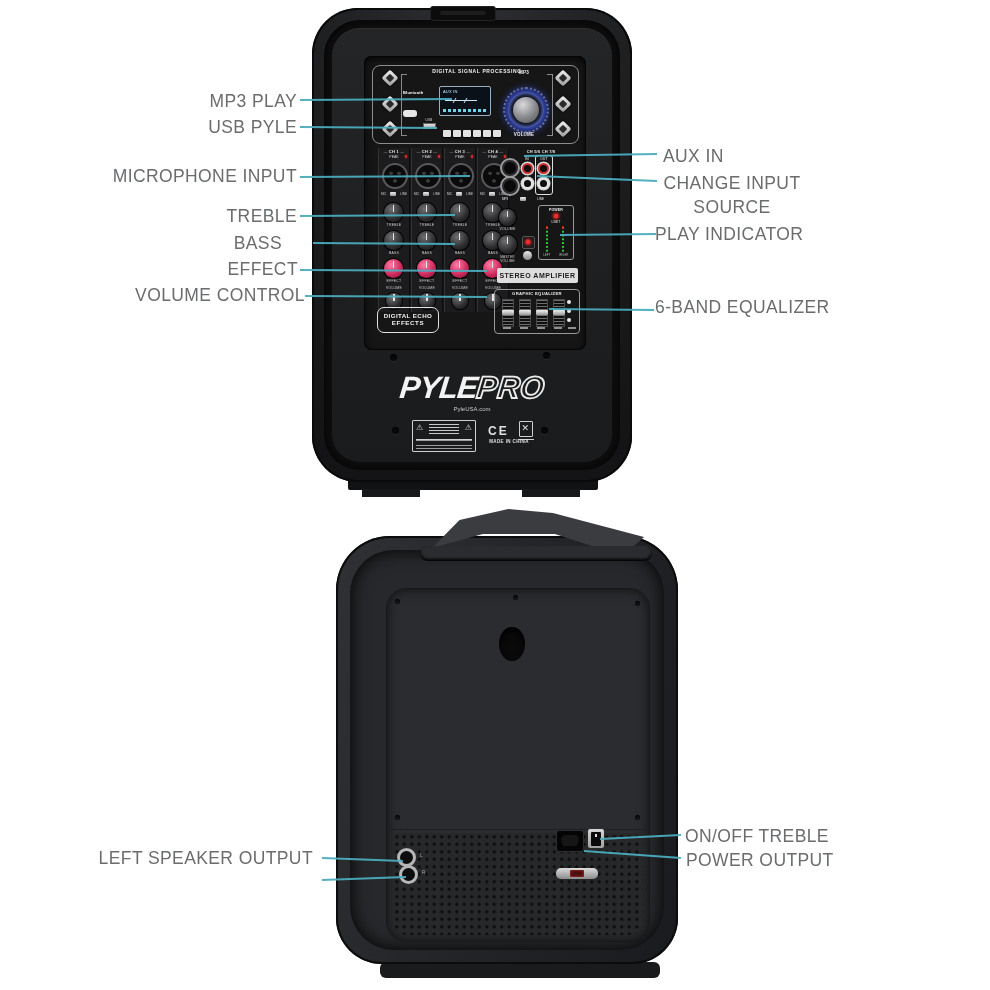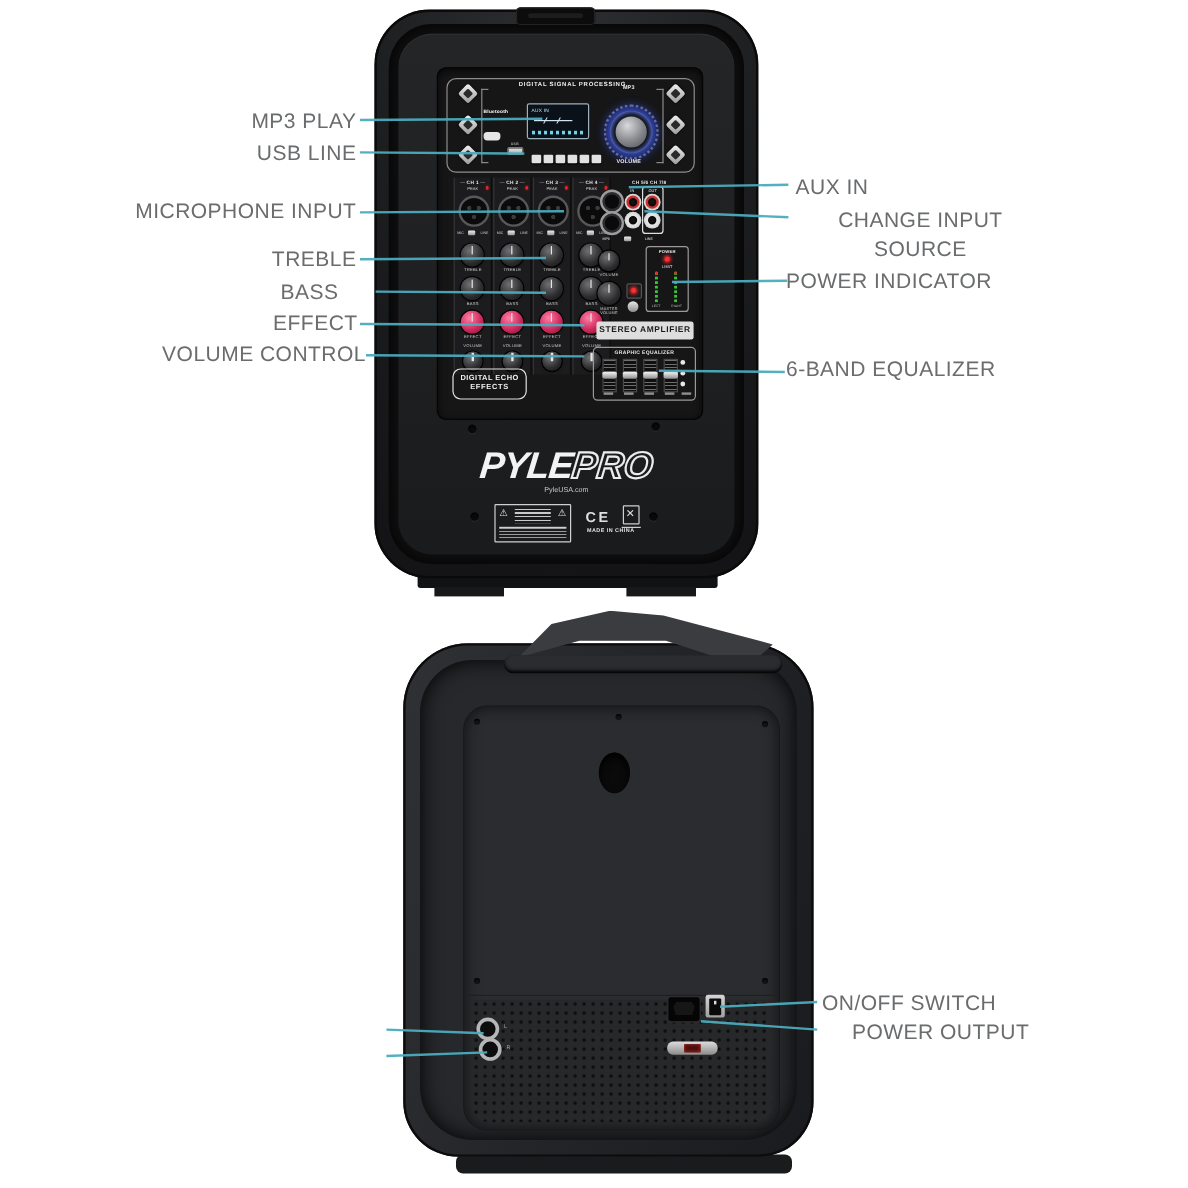--- a/index.html
+++ b/index.html
@@ -1,21 +1,21 @@
 <!DOCTYPE html>
 <html><head>
 <meta charset="utf-8">
 <style>
   html,body{margin:0;padding:0;background:#fff;}
   #stage{position:relative;width:990px;height:990px;background:#ffffff;overflow:hidden;
          font-family:"Liberation Sans",sans-serif;}
   
   .lbl{position:absolute;font-size:17.5px;color:#6a6c6e;letter-spacing:.4px;white-space:nowrap;z-index:11;}
   .lbl.r{text-align:right;}
-  .lbl.c{text-align:center;white-space:normal;line-height:24px;margin-left:35px;}
+  .lbl.c{text-align:center;white-space:normal;line-height:24px;}
   
   .abs{position:absolute;}
   .tt{position:absolute;color:#c9c9c9;text-align:center;letter-spacing:.2px;}
   .screw{position:absolute;width:7px;height:7px;border-radius:50%;background:#0a0a0a;
          box-shadow:inset 0 1px 2px #000, 0 1px 0 rgba(255,255,255,.06);}
   
   #front{position:absolute;left:312px;top:8px;width:320px;height:474px;border-radius:46px;
          background:radial-gradient(120% 100% at 50% 0%, #2d2e31 0%, #1d1e20 45%, #141416 100%);
          box-shadow:inset 0 0 0 2px #0a0a0a;z-index:1;}
   #front .bezel{position:absolute;left:12px;top:12px;right:12px;bottom:12px;border-radius:36px;
@@ -451,26 +451,27 @@
       <line x1="560" y1="235" x2="656" y2="234"></line>
       <line x1="549" y1="309" x2="654" y2="310"></line>
       <line x1="322" y1="858" x2="403" y2="861"></line>
       <line x1="322" y1="880" x2="406" y2="877"></line>
       <line x1="600" y1="839" x2="681" y2="835"></line>
       <line x1="584" y1="851" x2="681" y2="858"></line>
     </g>
   </svg>
 
   <div class="lbl r" style="right:693px;top:91px;">MP3 PLAY</div>
-  <div class="lbl r" style="right:693px;top:117px;">USB LINE</div>
+  <div class="lbl r" style="right:693px;top:117px;">USB PYLE</div>
   <div class="lbl r" style="right:693px;top:166px;">MICROPHONE INPUT</div>
   <div class="lbl r" style="right:693px;top:206px;">TREBLE</div>
   <div class="lbl r" style="right:708px;top:233px;">BASS</div>
   <div class="lbl r" style="right:692px;top:259px;">EFFECT</div>
   <div class="lbl r" style="right:685px;top:285px;">VOLUME CONTROL</div>
   <div class="lbl" style="left:663px;top:146px;">AUX IN</div>
   <div class="lbl c" style="left:660px;top:171px;width:144px;">CHANGE INPUT SOURCE</div>
-  <div class="lbl" style="left:655px;top:224px;">POWER INDICATOR</div>
+  <div class="lbl" style="left:655px;top:224px;">PLAY INDICATOR</div>
   <div class="lbl" style="left:655px;top:297px;">6-BAND EQUALIZER</div>
-  <div class="lbl" style="left:685px;top:826px;">ON/OFF SWITCH</div>
-  <div class="lbl" style="left:710px;top:850px;">POWER OUTPUT</div>
+  <div class="lbl r" style="right:677px;top:848px;">LEFT SPEAKER OUTPUT</div>
+  <div class="lbl" style="left:685px;top:826px;">ON/OFF TREBLE</div>
+  <div class="lbl" style="left:686px;top:850px;">POWER OUTPUT</div>
 
 </div>
 
 </body></html>

